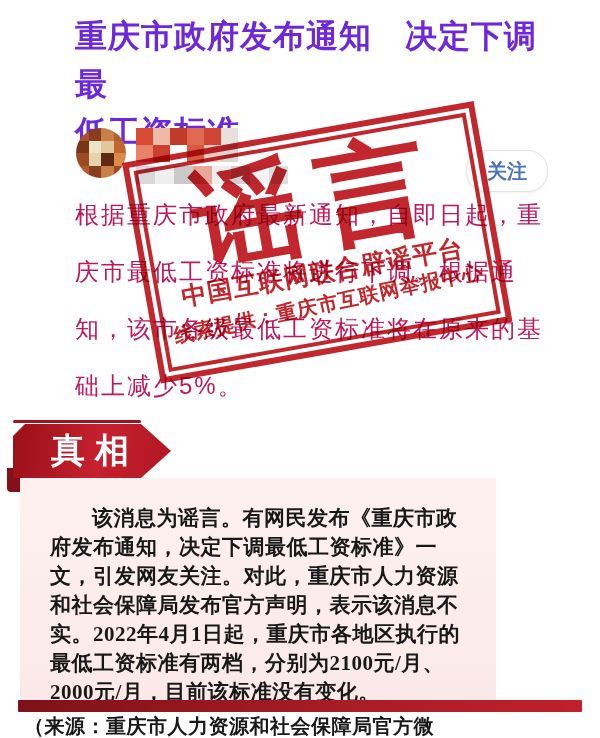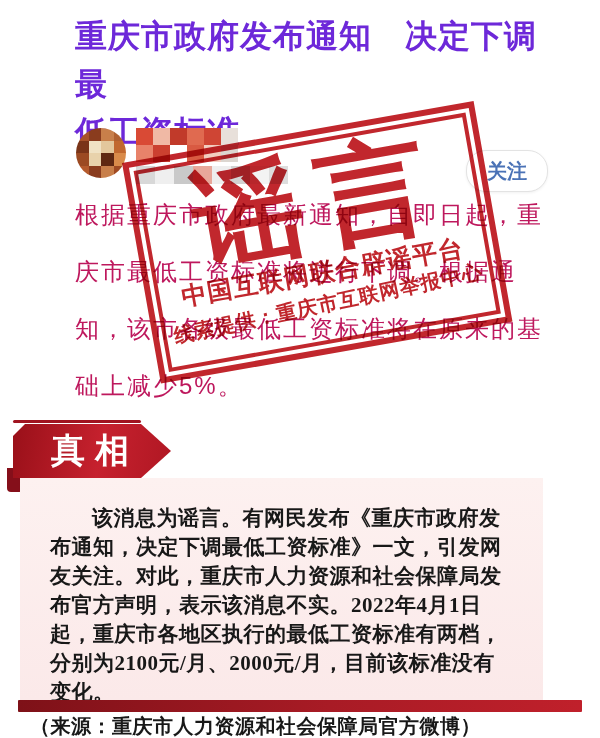--- a/index.html
+++ b/index.html
@@ -45,21 +45,21 @@
   .ribbon-fold{position:absolute;left:7px;top:468px;width:28px;height:24px;
                background:#850f1a;border-radius:0 0 16px 4px;}
   .ribbon{position:absolute;left:13px;top:424px;width:158px;height:54px;
           background:linear-gradient(100deg,#991019 0%,#c6212e 55%,#b01723 100%);
           clip-path:polygon(12px 0,128px 0,158px 27px,128px 54px,0 54px,0 12px);
           z-index:2;}
   .ribbon-label{font-family:"Liberation Serif",serif;font-weight:700;color:#ffffff;
                 font-size:34px;letter-spacing:10px;line-height:54px;padding-left:38px;}
 
   
-  .truth-box{position:absolute;left:20px;top:478px;width:523px;height:222px;
+  .truth-box{position:absolute;left:20px;top:478px;width:476px;height:222px;
              background:linear-gradient(180deg,#fdf1f0 0%,#fbe9e9 100%);}
   .truth-body{padding:26px 30px 0 30px;font-family:"Liberation Serif",serif;
               font-weight:700;font-size:21px;line-height:29px;color:#181818;
               text-indent:2em;letter-spacing:0.5px;}
   .truth-source{padding:6px 62px 0 0;text-align:right;
                 font-family:"Liberation Serif",serif;font-weight:700;
                 font-size:20px;color:#181818;letter-spacing:0.5px;}
   .bottom-bar{position:absolute;left:18px;top:700px;width:564px;height:12px;
               background:linear-gradient(90deg,#7e1118 0%,#a81b25 55%,#c0202b 100%);
               border-radius:1px;}

